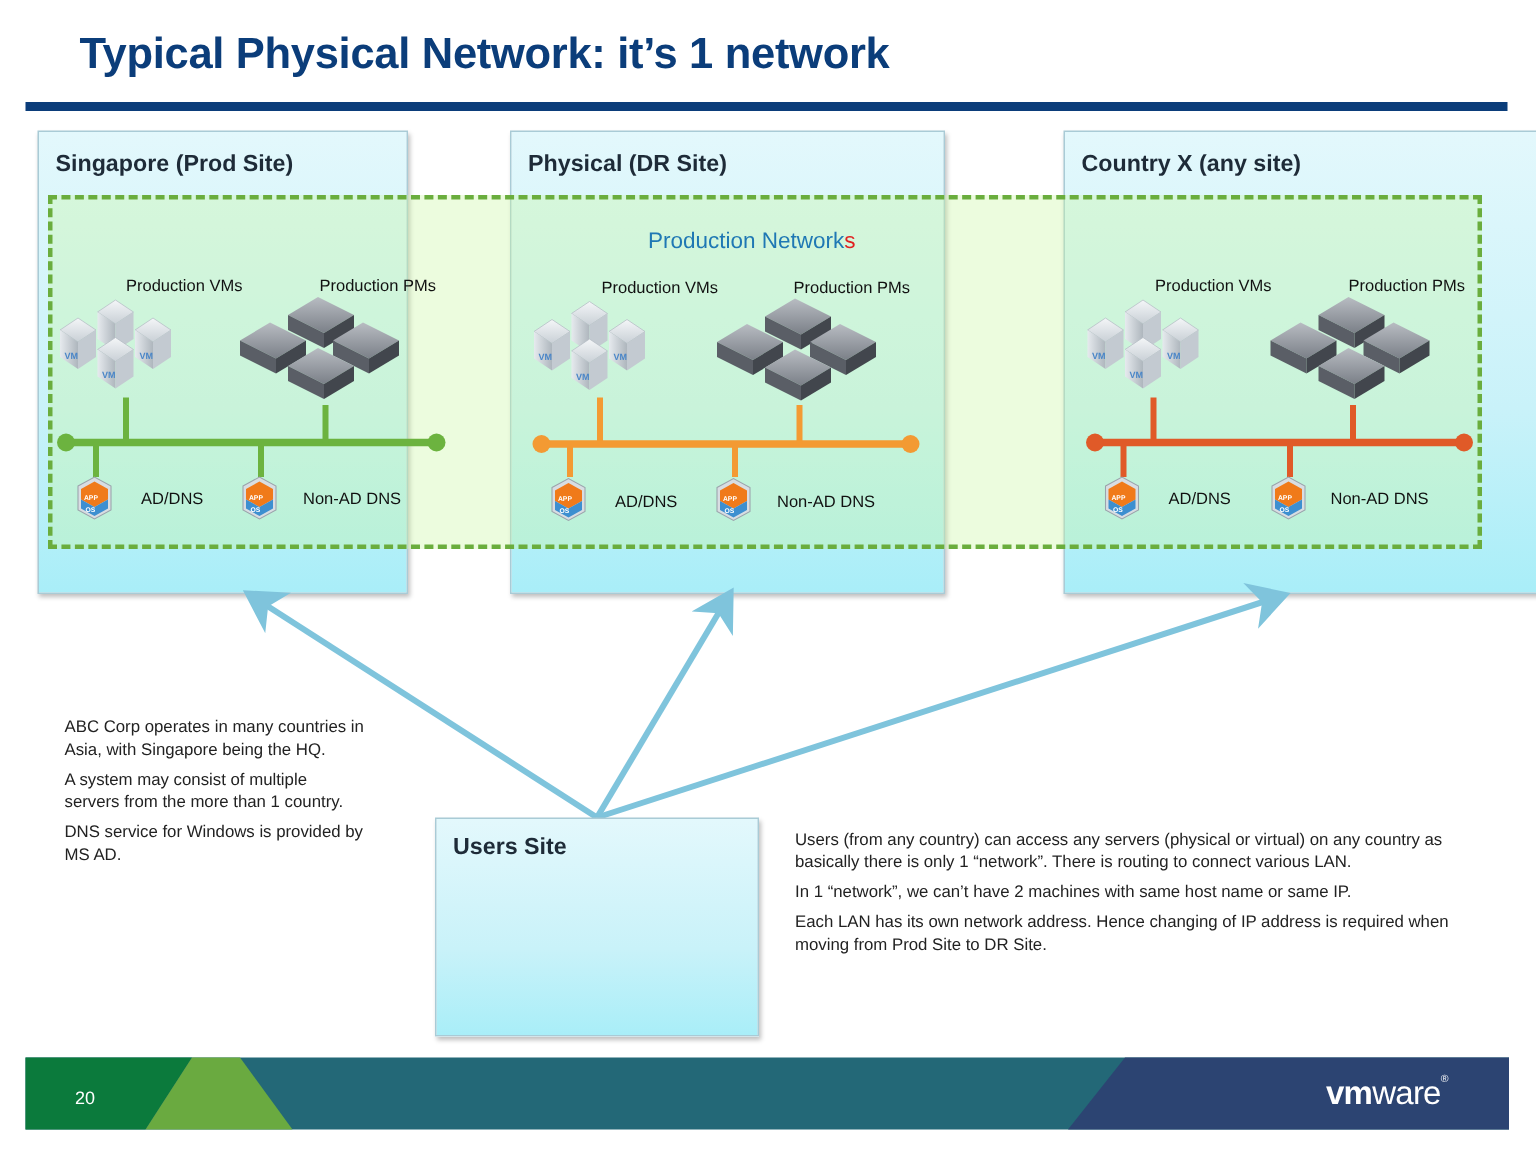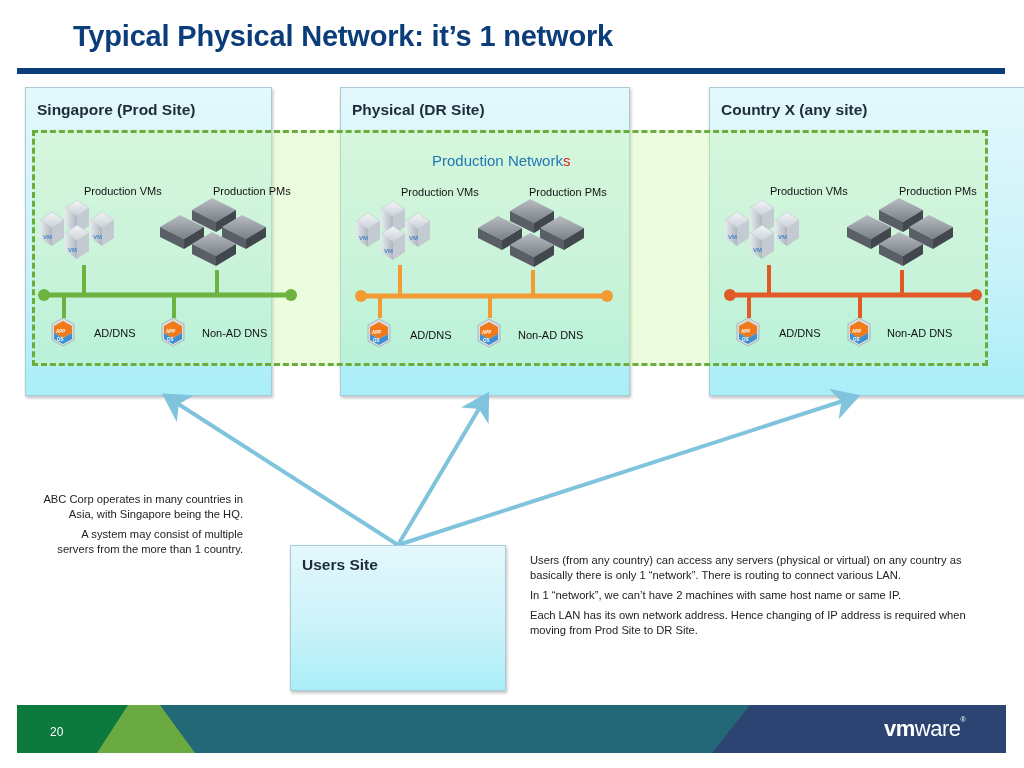--- a/index.html
+++ b/index.html
@@ -1,18 +1,18 @@
 <!DOCTYPE html>
 <html><head>
 <meta charset="utf-8">
 <style>
   html, body { margin:0; padding:0; }
   body { width:1024px; height:768px; position:relative; background:#ffffff; overflow:hidden;
          font-family:"Liberation Sans", sans-serif; }
-  .title { position:absolute; left:53px; top:20px; font-size:29px; font-weight:bold; color:#0b3d7a; letter-spacing:-0.2px;margin-left:20px; }
+  .title { position:absolute; left:53px; top:20px; font-size:29px; font-weight:bold; color:#0b3d7a; letter-spacing:-0.2px; }
   .title-rule { position:absolute; left:17px; top:68px; width:988px; height:6px; background:#0b3d7a; }
 
   .site { position:absolute; top:87px; height:309px; border:1px solid #a9cbd6;
           background:linear-gradient(to bottom,#e3f8fc 0%,#c9f2f9 60%,#a9eef8 100%);
           box-shadow:1px 2px 3px rgba(0,0,0,0.25); box-sizing:border-box; }
   .site-title { position:absolute; left:11px; top:13px; font-size:15.5px; font-weight:bold; color:#1e2b38; }
 
   .net-zone { position:absolute; left:32px; top:130px; width:956px; height:236px; box-sizing:border-box;
               border:3px dashed #6aad3d; background:rgba(200,245,160,0.35); }
   .net-label { position:absolute; left:432px; top:152px; font-size:15px; color:#1f78b4; }
@@ -22,21 +22,21 @@
   .svc-label { position:absolute; font-size:11px; color:#111; }
 
   .users-box { position:absolute; left:290px; top:545px; width:216px; height:146px; box-sizing:border-box;
                border:1px solid #a9cbd6;
                background:linear-gradient(to bottom,#e3f8fc 0%,#c9f2f9 60%,#a9eef8 100%);
                box-shadow:1px 2px 3px rgba(0,0,0,0.25); }
   .users-title { position:absolute; left:11px; top:10px; font-size:15.5px; font-weight:bold; color:#1e2b38; }
 
   .notes { position:absolute; font-size:11.2px; color:#222; line-height:15px; }
   .notes p { margin:0 0 5px 0; }
-  .notes-left { left:43px; top:492px; width:200px;text-align:right; }
+  .notes-left { left:43px; top:478px; width:200px; }
   .notes-right { left:530px; top:553px; width:440px; }
 
   .arrows { position:absolute; left:0; top:0; }
   .page-num { position:absolute; left:50px; top:725px; font-size:12px; color:#ffffff; }
   .logo { position:absolute; left:884px; top:716px; font-size:22px; color:#ffffff; letter-spacing:-0.5px; }
   .logo b { font-weight:900; }
   .logo sup { font-size:7px; vertical-align:top; }
 </style>
 </head>
 <body>
@@ -198,20 +198,21 @@
   </g>
 </svg>
 
 <div class="users-box">
   <div class="users-title">Users Site</div>
 </div>
 
 <div class="notes notes-left">
   <p>ABC Corp operates in many countries in Asia, with Singapore being the HQ.</p>
   <p>A system may consist of multiple servers from the more than 1 country.</p>
+  <p>DNS service for Windows is provided by MS AD.</p>
 </div>
 <div class="notes notes-right">
   <p>Users (from any country) can access any servers (physical or virtual) on any country as basically there is only 1 “network”. There is routing to connect various LAN.</p>
   <p>In 1 “network”, we can’t have 2 machines with same host name or same IP.</p>
   <p>Each LAN has its own network address. Hence changing of IP address is required when moving from Prod Site to DR Site.</p>
 </div>
 
 <div class="page-num">20</div>
 <div class="logo"><b>vm</b><span>ware</span><sup>®</sup></div>
 

